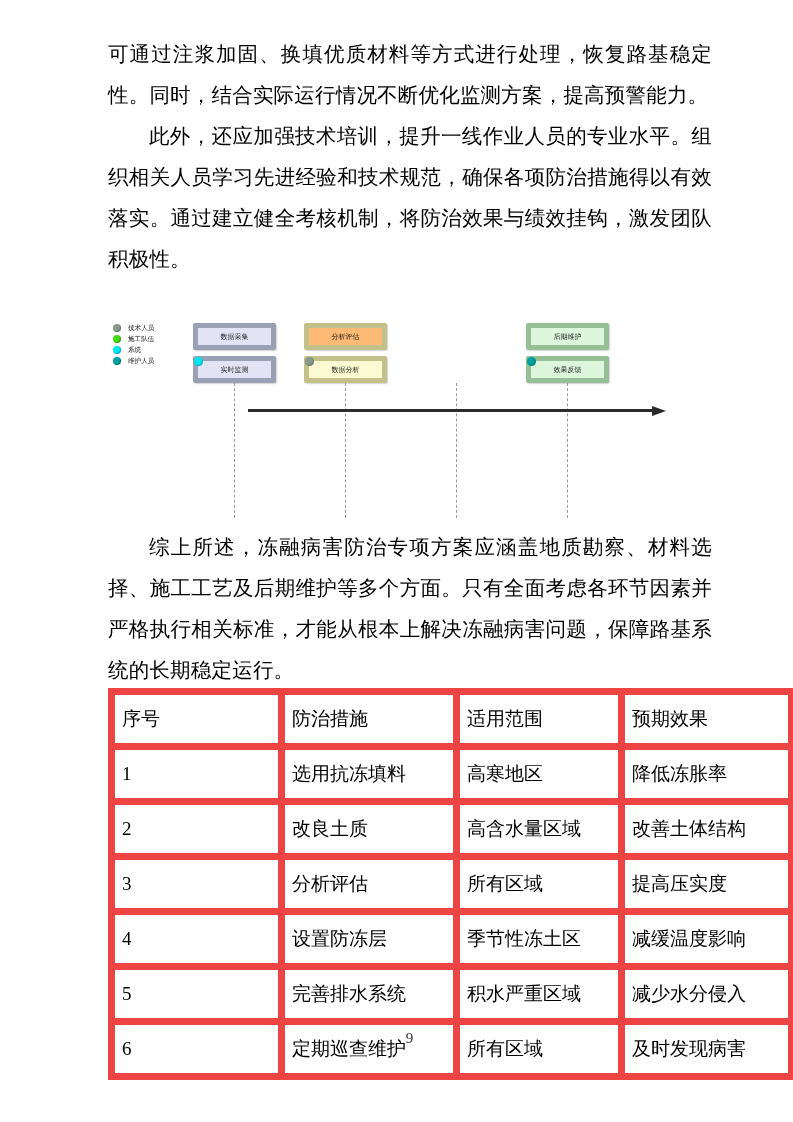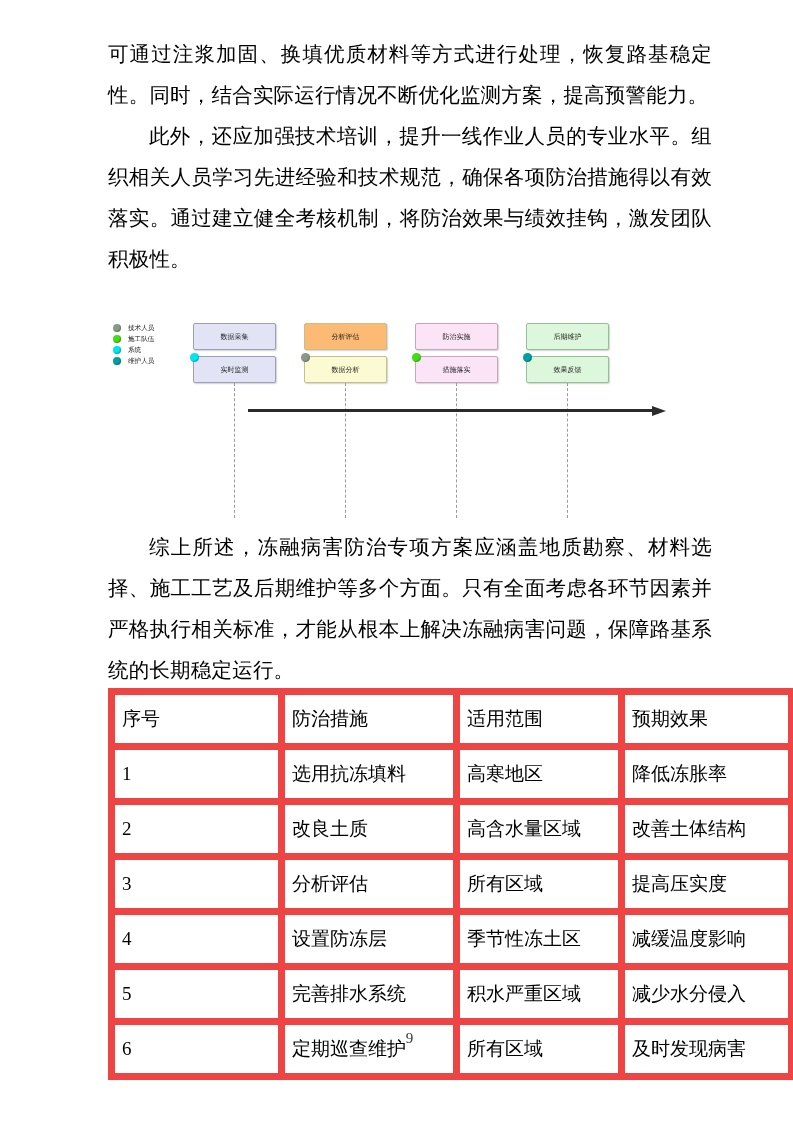--- a/index.html
+++ b/index.html
@@ -82,21 +82,21 @@
   }
 
   .track {
     position: absolute;
     top: 18px;
     width: 83px;
   }
   .node-box {
     box-sizing: border-box;
     height: 27px;
-    border: 1px solid #0369a1;
+    border: 5px solid #0369a1;
     border-radius: 2px;
     display: flex;
     align-items: center;
     justify-content: center;
     font-family: "DejaVu Sans", "Liberation Sans", sans-serif;
     font-size: 7px;
     color: #1a1a1a;
     box-shadow: 1px 1px 1.5px rgba(0,0,0,0.18);
     position: relative;
   }
@@ -229,29 +229,20 @@
       <div class="node-box" style="background:#fdba74;border-color:#c3c08a">
         <span>分析评估</span>
       </div>
       <div class="node-box second" style="background:#fbfad2;border-color:#c3c08a">
         <span class="node-dot" style="background:#8a9a8a"></span>
         <span>数据分析</span>
       </div>
     </div>
     <div class="vline" style="left:237px"></div>
 
-    <div class="track" style="left:307px">
-      <div class="node-box" style="background:#fbe4f5;border-color:#c9a3bf">
-        <span>防治实施</span>
-      </div>
-      <div class="node-box second" style="background:#fbe4f5;border-color:#c9a3bf">
-        <span class="node-dot" style="background:#44dd11"></span>
-        <span>措施落实</span>
-      </div>
-    </div>
     <div class="vline" style="left:348px"></div>
 
     <div class="track" style="left:418px">
       <div class="node-box" style="background:#ddf7dd;border-color:#95c095">
         <span>后期维护</span>
       </div>
       <div class="node-box second" style="background:#ddf7dd;border-color:#95c095">
         <span class="node-dot" style="background:#00a0a0"></span>
         <span>效果反馈</span>
       </div>

